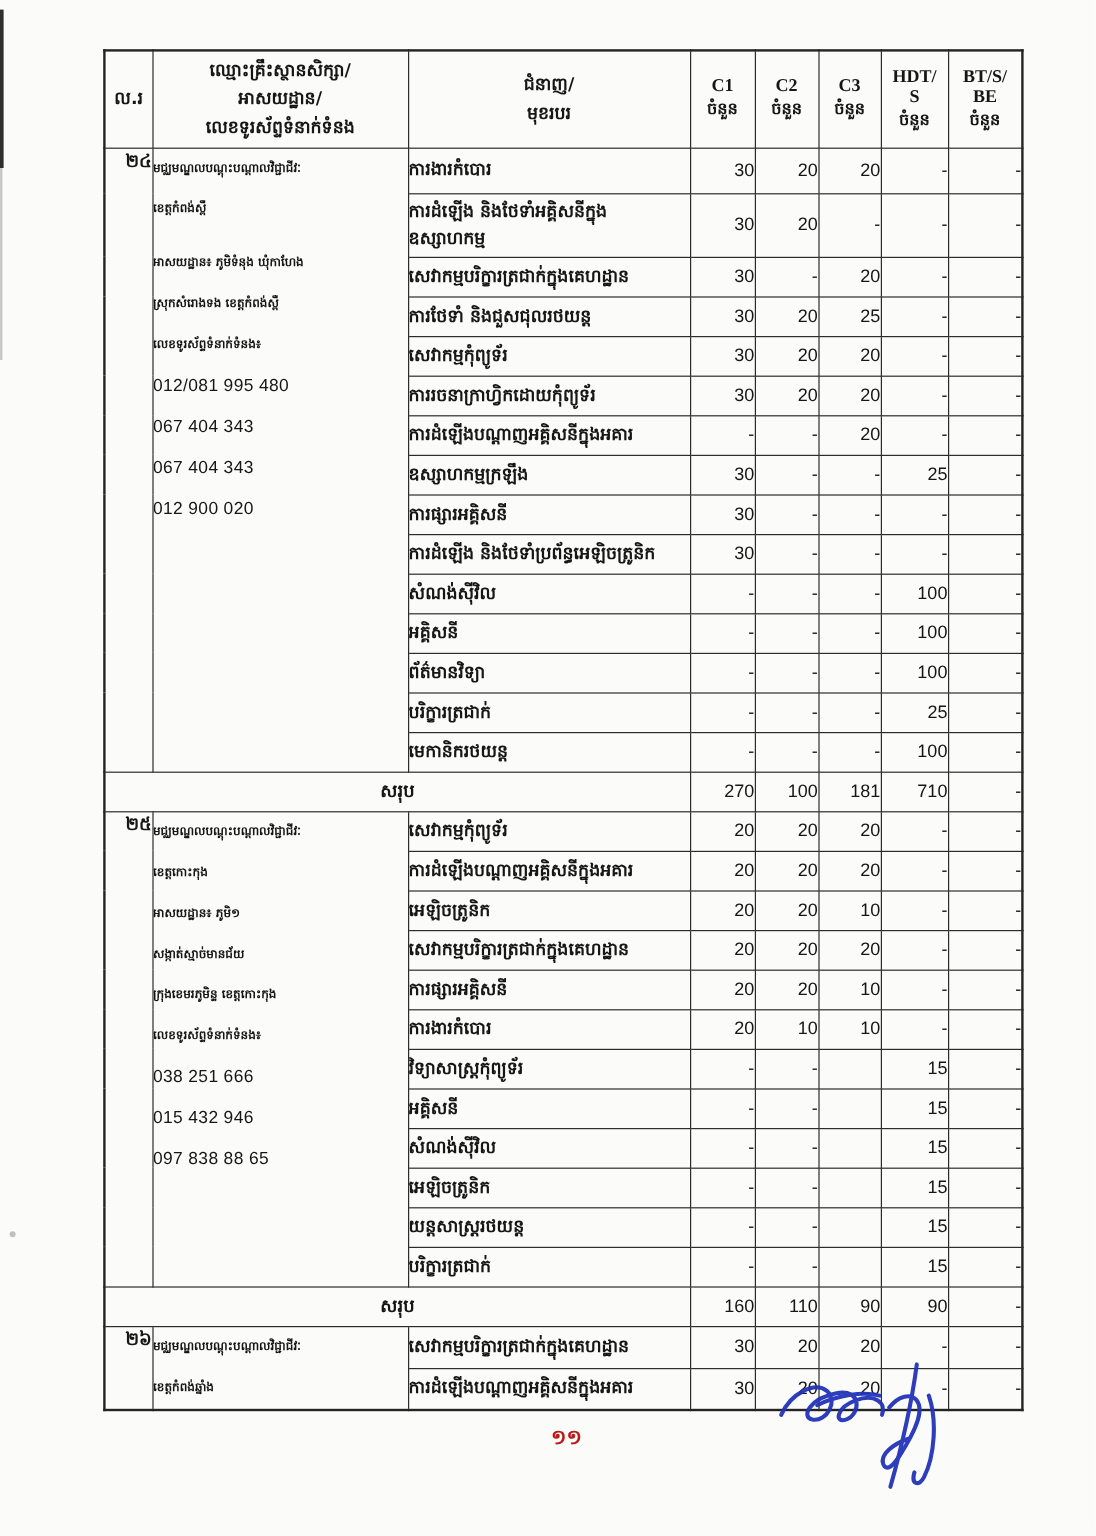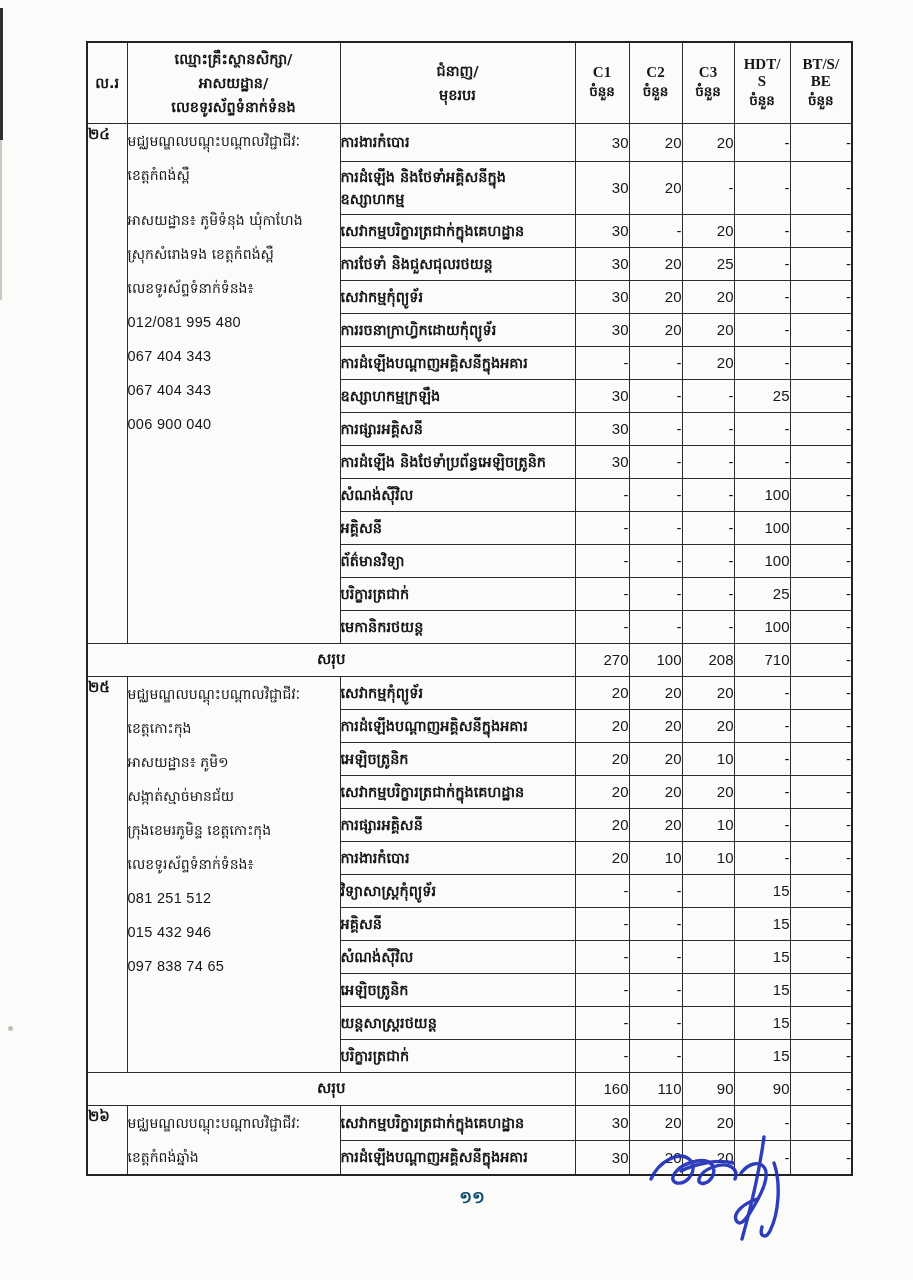--- a/index.html
+++ b/index.html
@@ -14,34 +14,34 @@
   
   table.doc-table{position:absolute;left:86px;top:41px;width:765px;border-collapse:collapse;table-layout:fixed;border:2px solid #232323;}
   .doc-table th,.doc-table td{border:1px solid #2c2c2c;padding:0;overflow:hidden;color:#161616;}
   thead tr{height:81px;}
   thead th{vertical-align:middle;text-align:center;font-weight:bold;}
   .hdr-kh{font-size:14.5px;line-height:24px;font-weight:bold;}
   .hdr-code{font-family:"Liberation Serif",serif;font-size:15px;line-height:17px;font-weight:bold;}
   .hdr-count{font-size:13.5px;line-height:19px;font-weight:bold;margin-top:1px;}
   .hdr-code:empty{display:none;}
 
-  .no-cell{vertical-align:top;text-align:left;font-weight:bold;font-size:15px;padding-top:10px;}
+  .no-cell{vertical-align:top;text-align:right;font-weight:bold;font-size:15px;padding-top:10px;}
   .info-cell{vertical-align:top;padding:5px 4px 0 13px;}
-  .info-line{font-weight:normal;font-size:14px;line-height:34px;white-space:nowrap;}
+  .info-line{font-weight:bold;font-size:10px;line-height:34px;white-space:nowrap;}
   .info-line.latin{font-family:"Liberation Sans",sans-serif;font-weight:400;font-size:14.5px;letter-spacing:.3px;}
   .info-line.gap-after{margin-bottom:11px;}
 
   .skill-cell{vertical-align:middle;padding:3px 2px 3px 12px;}
   .skill-line{font-weight:bold;font-size:14.5px;line-height:22px;white-space:nowrap;}
 
   .val-cell{vertical-align:middle;text-align:right;padding-right:12px;font-family:"Liberation Sans",sans-serif;font-size:15px;}
   .total-label-cell{vertical-align:middle;text-align:center;font-weight:bold;font-size:15px;}
   .total-row .val-cell{font-size:15px;text-align:right;}
 
-  .page-number{position:absolute;left:448px;top:1186px;width:48px;text-align:center;font-weight:bold;font-size:17px;color:#0c4a6e;}
+  .page-number{position:absolute;left:448px;top:1186px;width:48px;text-align:center;font-weight:bold;font-size:17px;color:#b91c1c;}
   svg.signature{position:absolute;left:645px;top:1133px;}
 </style>
 </head>
 <body>
 
 <div class="page">
 
   <div class="edge-line"></div>
   <div class="edge-line-fade"></div>
   <div class="speck"></div>
@@ -103,21 +103,21 @@
           <td class="no-cell" rowspan="15">២៤</td>
           <td class="info-cell" rowspan="15">
             <div class="info-line">មជ្ឈមណ្ឌលបណ្ដុះបណ្ដាលវិជ្ជាជីវៈ</div>
             <div class="info-line gap-after">ខេត្តកំពង់ស្ពឺ</div>
             <div class="info-line">អាសយដ្ឋាន៖ ភូមិទំនុង ឃុំកាហែង</div>
             <div class="info-line">ស្រុកសំរោងទង ខេត្តកំពង់ស្ពឺ</div>
             <div class="info-line">លេខទូរស័ព្ទទំនាក់ទំនង៖</div>
             <div class="info-line latin">012/081 995 480</div>
             <div class="info-line latin">067 404 343</div>
             <div class="info-line latin">067 404 343</div>
-            <div class="info-line latin">006 900 040</div>
+            <div class="info-line latin">012 900 020</div>
           </td>
           <td class="skill-cell">
             <div class="skill-line">ការងារកំបោរ</div>
           </td>
           <td class="val-cell">30</td>
           <td class="val-cell">20</td>
           <td class="val-cell">20</td>
           <td class="val-cell">-</td>
           <td class="val-cell">-</td>
         </tr>
@@ -259,36 +259,36 @@
           <td class="val-cell">-</td>
           <td class="val-cell">-</td>
           <td class="val-cell">-</td>
           <td class="val-cell">100</td>
           <td class="val-cell">-</td>
         </tr>
         <tr class="total-row" style="height: 33px;">
           <td colspan="3" class="total-label-cell">សរុប</td>
           <td class="val-cell">270</td>
           <td class="val-cell">100</td>
-          <td class="val-cell">208</td>
+          <td class="val-cell">181</td>
           <td class="val-cell">710</td>
           <td class="val-cell">-</td>
         </tr>
         <tr style="height: 33px;">
           <td class="no-cell" rowspan="12">២៥</td>
           <td class="info-cell" rowspan="12">
             <div class="info-line">មជ្ឈមណ្ឌលបណ្ដុះបណ្ដាលវិជ្ជាជីវៈ</div>
             <div class="info-line">ខេត្តកោះកុង</div>
             <div class="info-line">អាសយដ្ឋាន៖ ភូមិ១</div>
             <div class="info-line">សង្កាត់ស្មាច់មានជ័យ</div>
             <div class="info-line">ក្រុងខេមរភូមិន្ទ ខេត្តកោះកុង</div>
             <div class="info-line">លេខទូរស័ព្ទទំនាក់ទំនង៖</div>
-            <div class="info-line latin">081 251 512</div>
+            <div class="info-line latin">038 251 666</div>
             <div class="info-line latin">015 432 946</div>
-            <div class="info-line latin">097 838 74 65</div>
+            <div class="info-line latin">097 838 88 65</div>
           </td>
           <td class="skill-cell">
             <div class="skill-line">សេវាកម្មកុំព្យូទ័រ</div>
           </td>
           <td class="val-cell">20</td>
           <td class="val-cell">20</td>
           <td class="val-cell">20</td>
           <td class="val-cell">-</td>
           <td class="val-cell">-</td>
         </tr>

